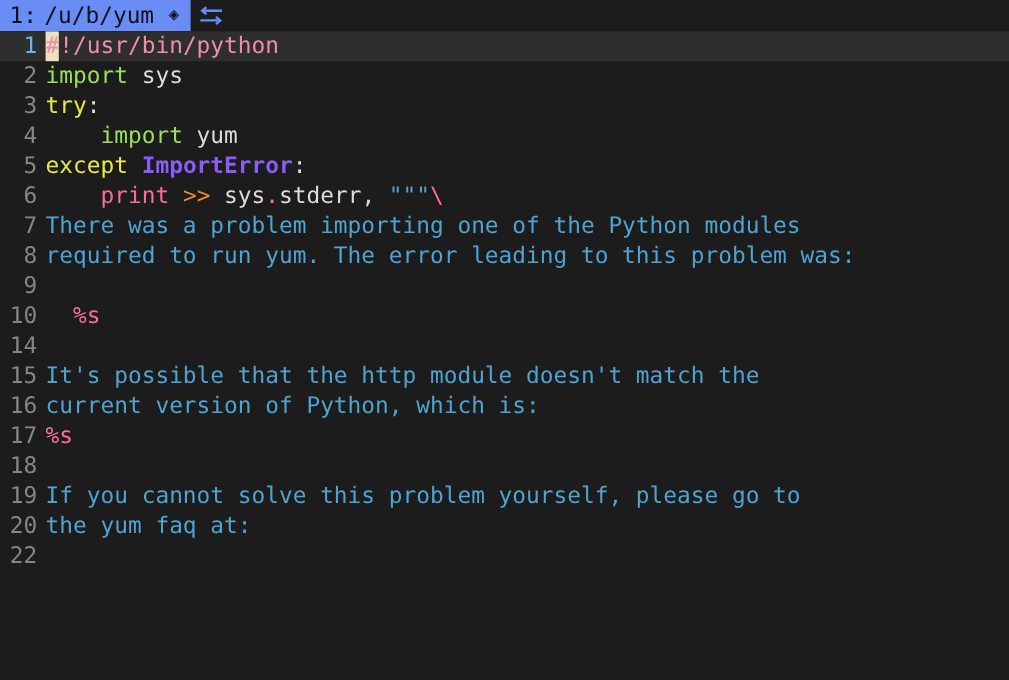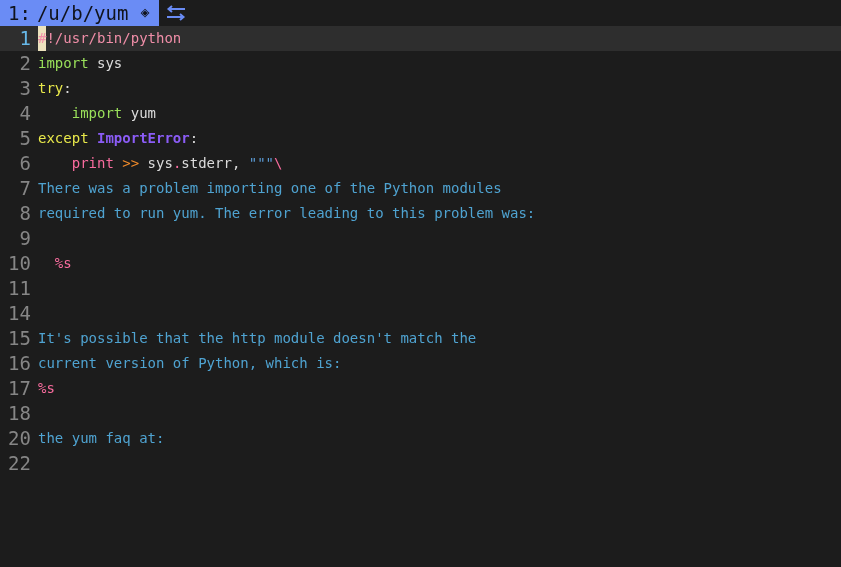--- a/index.html
+++ b/index.html
@@ -74,21 +74,21 @@
     padding-right: 7px;
     box-sizing: border-box;
     color: #868686;
     font-size: 19px;
     font-family: "DejaVu Sans Mono", "Liberation Mono", monospace;
     user-select: none;
   }
   .code-line.current .gutter { color: #67b8e8; }
 
   .code-text {
-    font-size: 14px;
+    font-size: 19px;
     color: #d8d8d8;
     font-family: "DejaVu Sans Mono", "Liberation Mono", monospace;
     white-space: pre;
     flex: 1;
   }
 
   
   .tk-comment  { color: #f08ea8; }
   .tk-keyword  { color: #e8e84a; }
   .tk-import   { color: #9ae05a; }
@@ -135,21 +135,21 @@
     <div class="code-line current"><div class="gutter">1</div><div class="code-text"><span class="cursor">#</span><span class="tk-comment">!/usr/bin/python</span></div></div>
     <div class="code-line"><div class="gutter">2</div><div class="code-text"><span class="tk-import">import</span><span class="tk-plain"> sys</span></div></div>
     <div class="code-line"><div class="gutter">3</div><div class="code-text"><span class="tk-keyword">try</span><span class="tk-plain">:</span></div></div>
     <div class="code-line"><div class="gutter">4</div><div class="code-text"><span class="tk-plain">    </span><span class="tk-import">import</span><span class="tk-plain"> yum</span></div></div>
     <div class="code-line"><div class="gutter">5</div><div class="code-text"><span class="tk-keyword">except</span><span class="tk-plain"> </span><span class="tk-except">ImportError</span><span class="tk-plain">:</span></div></div>
     <div class="code-line"><div class="gutter">6</div><div class="code-text"><span class="tk-plain">    </span><span class="tk-func">print</span><span class="tk-plain"> </span><span class="tk-op">&gt;&gt;</span><span class="tk-plain"> sys</span><span class="tk-dot">.</span><span class="tk-plain">stderr, </span><span class="tk-strdelim">"""</span><span class="tk-esc">\</span></div></div>
     <div class="code-line"><div class="gutter">7</div><div class="code-text"><span class="tk-string">There was a problem importing one of the Python modules</span></div></div>
     <div class="code-line"><div class="gutter">8</div><div class="code-text"><span class="tk-string">required to run yum. The error leading to this problem was:</span></div></div>
     <div class="code-line"><div class="gutter">9</div><div class="code-text"></div></div>
     <div class="code-line"><div class="gutter">10</div><div class="code-text"><span class="tk-string">  </span><span class="tk-fmt">%s</span></div></div>
-    <div class="code-line"><div class="gutter">11</div><div class="code-text"></div></div>
     <div class="code-line"><div class="gutter">14</div><div class="code-text"></div></div>
     <div class="code-line"><div class="gutter">15</div><div class="code-text"><span class="tk-string">It's possible that the http module doesn't match the</span></div></div>
     <div class="code-line"><div class="gutter">16</div><div class="code-text"><span class="tk-string">current version of Python, which is:</span></div></div>
     <div class="code-line"><div class="gutter">17</div><div class="code-text"><span class="tk-fmt">%s</span></div></div>
     <div class="code-line"><div class="gutter">18</div><div class="code-text"></div></div>
+    <div class="code-line"><div class="gutter">19</div><div class="code-text"><span class="tk-string">If you cannot solve this problem yourself, please go to</span></div></div>
     <div class="code-line"><div class="gutter">20</div><div class="code-text"><span class="tk-string">the yum faq at:</span></div></div>
     <div class="code-line"><div class="gutter">22</div><div class="code-text"></div></div>
   </div>
 
 </body></html>

